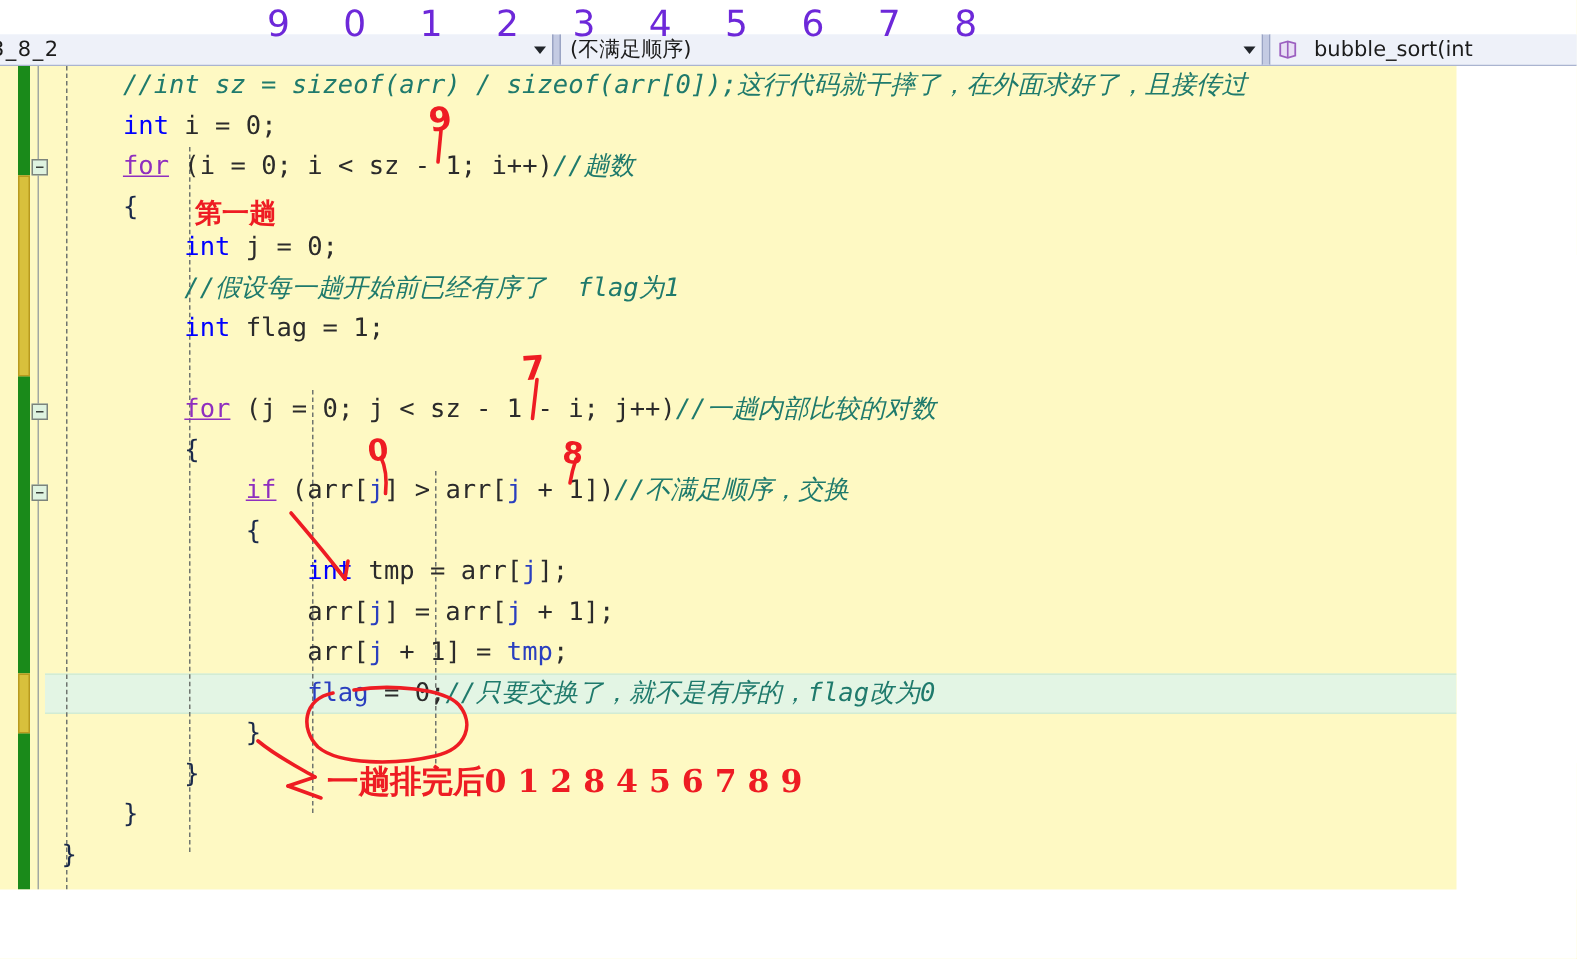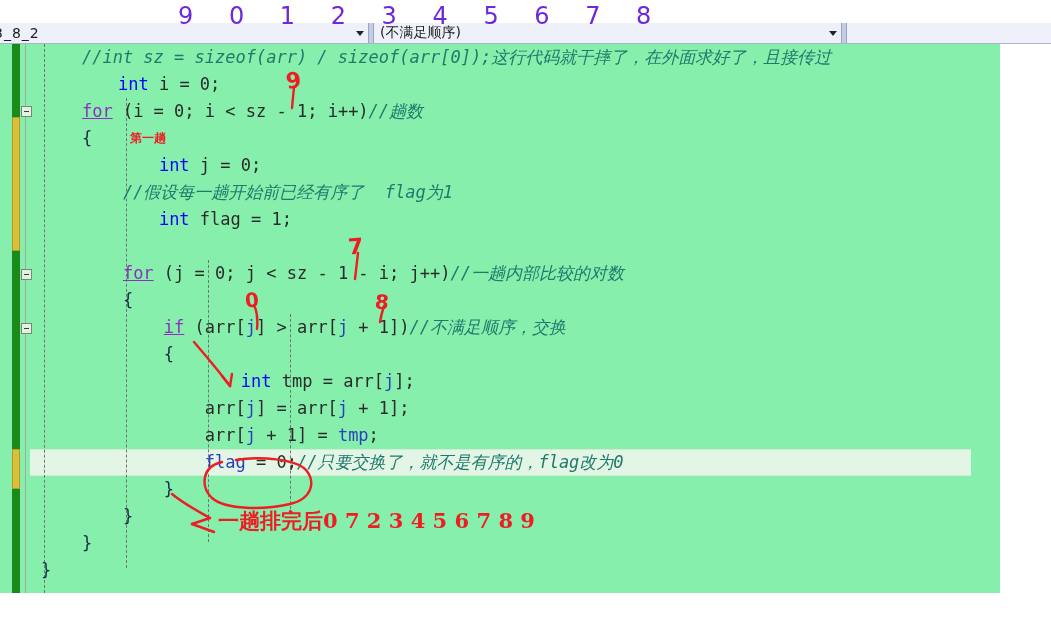--- a/index.html
+++ b/index.html
@@ -162,21 +162,21 @@
     line-height: 27px;
     white-space: pre;
     color: #2b2b2b;
   }
   .cline {
     position: absolute;
     left: 41px;
     height: 27px;
     white-space: pre;
   }
-  .kw      { color: #0000ff; margin-left: 36px; }   
+  .kw      { color: #0000ff; }   
   .kwctl   { color: #8f2fbf; text-decoration: underline; }   
   .cmt     { color: #1f7a6c; font-style: italic; }
   .num     { color: #2b2b2b; }
   .ident   { color: #2b2b2b; }
   .var     { color: #2a3fbf; }
   .brace   { color: #1b2a4a; }
 
   
   .ann {
     position: absolute;
@@ -193,21 +193,21 @@
   }
   #ann-bottom-row {
     top: 507px; left: 218px;
     font-family: "DejaVu Serif", serif;
     font-size: 21px;
     font-weight: 600;
   }
   #ann-first-pass {
     top: 130px; left: 130px;
     font-family: Liberation Sans, sans-serif;
-    font-size: 12px;
+    font-size: 18px;
     font-weight: 600;
   }
   .ann-digit {
     font-family: "DejaVu Sans", sans-serif;
     font-weight: 600;
   }
   #ann-9   { top: 68px;  left: 286px; font-size: 22px; transform: rotate(-8deg); }
   #ann-7a  { top: 234px; left: 348px; font-size: 22px; transform: rotate(-4deg); }
   #ann-0   { top: 288px; left: 245px; font-size: 20px; transform: rotate(-6deg); }
   #ann-8   { top: 290px; left: 375px; font-size: 20px; transform: rotate(6deg); }
@@ -238,26 +238,35 @@
 
   <div class="nav-splitter"></div>
 
   <div class="nav-combo" id="combo-scope">
     <span class="nav-combo-text">(不满足顺序)</span>
     <span class="nav-arrow"></span>
   </div>
 
   <div class="nav-splitter"></div>
 
+  <div class="nav-combo" id="combo-member">
+    <span class="member-icon">
+      <svg width="15" height="15" viewBox="0 0 15 15">
+        <path d="M2.5 3.0 L7.5 1.6 L12.5 3.0 L12.5 11.0 L7.5 12.6 L2.5 11.0 Z" fill="#e8dff5" stroke="#9b5fc0" stroke-width="1.2"></path>
+        <path d="M7.5 1.6 L7.5 12.6" stroke="#9b5fc0" stroke-width="1.1"></path>
+      </svg>
+    </span>
+    <span class="nav-combo-text">bubble_sort(int</span>
+  </div>
 
 </div>
 
 <div id="editor-right-pad"></div>
 
-<div id="editor" style="background: #86efac; padding-left: 29px;">
+<div id="editor" style="background: #fef9c3;">
 
   <div id="line-highlight" style="top: 405px; background: rgb(227, 245, 228);"></div>
 
   <div id="changebar">
     <div class="cb-seg cb-green" style="top: 0px; height: 73px; background: rgb(26, 138, 26);"></div>
     <div class="cb-seg cb-yellow" style="top: 73px; height: 134px; background: rgb(216, 192, 60);"></div>
     <div class="cb-seg cb-green" style="top: 207px; height: 198px; background: rgb(26, 138, 26);"></div>
     <div class="cb-seg cb-yellow" style="top: 405px; height: 40px; background: rgb(216, 192, 60);"></div>
     <div class="cb-seg cb-green" style="top: 445px; height: 104px; background: rgb(26, 138, 26);"></div>
   </div>
@@ -273,21 +282,21 @@
   <div class="indent-guide" style="left:290px; top:270px; height:200px;"></div>
 
   <div id="code"><div class="cline" style="top: 0px;"><span>    </span><span class="cmt">//int sz = sizeof(arr) / sizeof(arr[0]);这行代码就干摔了，在外面求好了，且接传过</span></div><div class="cline" style="top: 27px;"><span>    </span><span class="kw">int</span><span class="ident"> i = </span><span class="num">0</span><span class="ident">;</span></div><div class="cline" style="top: 54px;"><span>    </span><span class="kwctl">for</span><span class="ident"> (i = </span><span class="num">0</span><span class="ident">; i &lt; sz - </span><span class="num">1</span><span class="ident">; i++)</span><span class="cmt">//趟数</span></div><div class="cline" style="top: 81px;"><span>    </span><span class="brace">{</span></div><div class="cline" style="top: 108px;"><span>        </span><span class="kw">int</span><span class="ident"> j = </span><span class="num">0</span><span class="ident">;</span></div><div class="cline" style="top: 135px;"><span>        </span><span class="cmt">//假设每一趟开始前已经有序了  flag为1</span></div><div class="cline" style="top: 162px;"><span>        </span><span class="kw">int</span><span class="ident"> flag = </span><span class="num">1</span><span class="ident">;</span></div><div class="cline" style="top: 189px;"></div><div class="cline" style="top: 216px;"><span>        </span><span class="kwctl">for</span><span class="ident"> (j = </span><span class="num">0</span><span class="ident">; j &lt; sz - </span><span class="num">1</span><span class="ident"> - i; j++)</span><span class="cmt">//一趟内部比较的对数</span></div><div class="cline" style="top: 243px;"><span>        </span><span class="brace">{</span></div><div class="cline" style="top: 270px;"><span>            </span><span class="kwctl">if</span><span class="ident"> (arr[</span><span class="var">j</span><span class="ident">] &gt; arr[</span><span class="var">j</span><span class="ident"> + </span><span class="num">1</span><span class="ident">])</span><span class="cmt">//不满足顺序，交换</span></div><div class="cline" style="top: 297px;"><span>            </span><span class="brace">{</span></div><div class="cline" style="top: 324px;"><span>                </span><span class="kw">int</span><span class="ident"> tmp = arr[</span><span class="var">j</span><span class="ident">];</span></div><div class="cline" style="top: 351px;"><span>                </span><span class="ident">arr[</span><span class="var">j</span><span class="ident">] = arr[</span><span class="var">j</span><span class="ident"> + </span><span class="num">1</span><span class="ident">];</span></div><div class="cline" style="top: 378px;"><span>                </span><span class="ident">arr[</span><span class="var">j</span><span class="ident"> + </span><span class="num">1</span><span class="ident">] = </span><span class="var">tmp</span><span class="ident">;</span></div><div class="cline" style="top: 405px;"><span>                </span><span class="var">flag</span><span class="ident"> = </span><span class="num">0</span><span class="ident">;</span><span class="cmt">//只要交换了，就不是有序的，flag改为0</span></div><div class="cline" style="top: 432px;"><span>            </span><span class="brace">}</span></div><div class="cline" style="top: 459px;"><span>        </span><span class="brace">}</span></div><div class="cline" style="top: 486px;"><span>    </span><span class="brace">}</span></div><div class="cline" style="top: 513px;"><span class="brace">}</span></div></div>
 
 </div>
 
 <div class="ann" id="ann-top-row" style="color: #6d28d9;">9 0 1 2 3 4 5 6 7 8</div>
 
 <div class="ann" id="ann-first-pass" style="color: rgb(238, 28, 35);">第一趟</div>
 
-<div class="ann" id="ann-bottom-row" style="color: rgb(238, 28, 35);">一趟排完后0 7 2 3 4 5 6 7 8 9</div>
+<div class="ann" id="ann-bottom-row" style="color: rgb(238, 28, 35);">一趟排完后0 1 2 8 4 5 6 7 8 9</div>
 
 <div class="ann ann-digit" id="ann-9" style="color: rgb(238, 28, 35);">9</div>
 
 <div class="ann ann-digit" id="ann-7a" style="color: rgb(238, 28, 35);">7</div>
 
 <div class="ann ann-digit" id="ann-0" style="color: rgb(238, 28, 35);">0</div>
 
 <div class="ann ann-digit" id="ann-8" style="color: rgb(238, 28, 35);">8</div>
 
 <svg class="ann-svg" style="left:288px; top:86px; width:26px; height:26px;">

